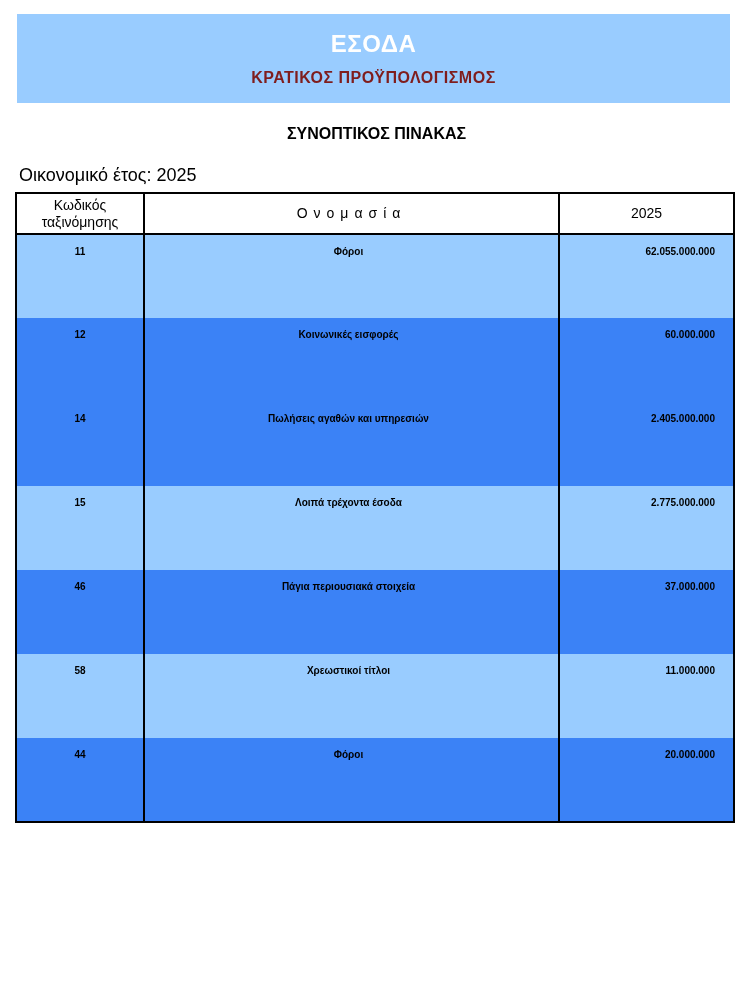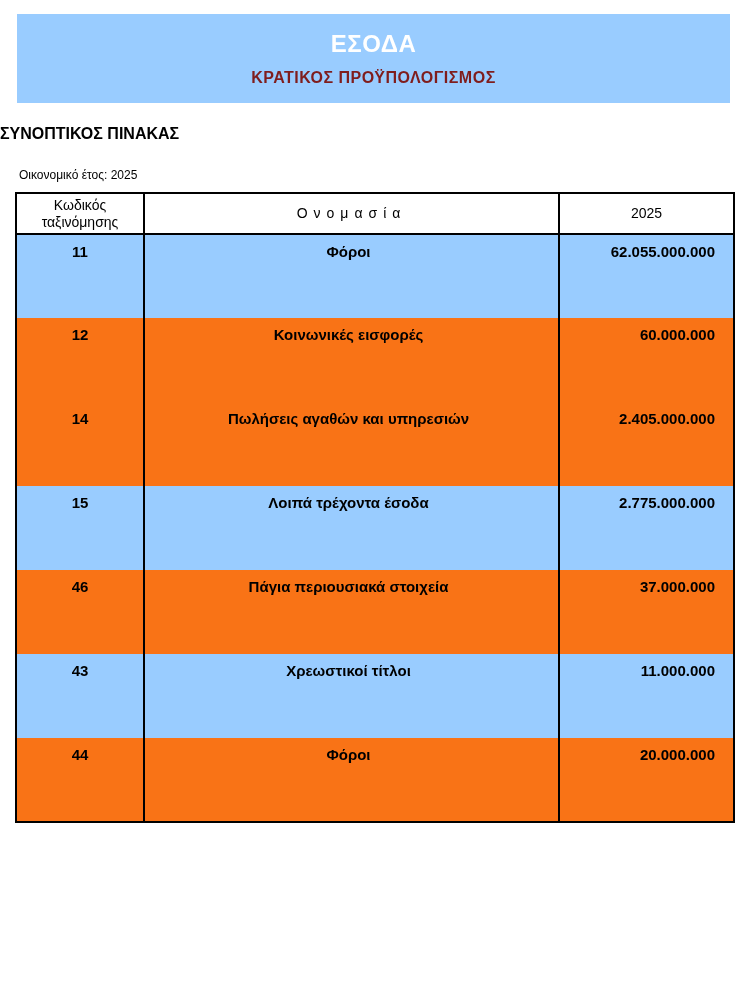--- a/index.html
+++ b/index.html
@@ -32,28 +32,28 @@
   .banner-subtitle {
     margin-top: 12px;
     color: #7f1d1d;
     font-weight: bold;
     font-size: 16px;
     line-height: 18px;
     letter-spacing: 0.5px;
   }
   .section-title {
     margin-top: 21px;
-    text-align: left;
+    text-align: center;
     font-weight: bold;
     font-size: 16px;
     line-height: 19px;
   }
   .fiscal-year {
     margin: 23px 0 0 19px;
-    font-size: 12px;
+    font-size: 18px;
     line-height: 19px;
     font-weight: normal;
   }
   table.summary {
     margin: 7px 20px 0 15px;
     width: 718px;
     border-collapse: collapse;
     table-layout: fixed;
     border: 2px solid #000000;
   }
@@ -71,27 +71,27 @@
     padding: 2px 4px;
   }
   thead td.h-name { letter-spacing: 6px; }
   tbody td {
     border-left: 2px solid #000000;
     border-right: 2px solid #000000;
     border-top: none;
     border-bottom: none;
     height: 84px;
     vertical-align: top;
-    font-size: 15px;
+    font-size: 10px;
     font-weight: bold;
     line-height: 22px;
     padding-top: 6px;
   }
   tbody tr.blue  { background: #99CCFF; }
-  tbody tr.white { background: #f97316; }
+  tbody tr.white { background: #3b82f6; }
   td.code  { text-align: center; }
   td.name  { text-align: center; padding-left: 4px; padding-right: 10px; }
   td.value { text-align: right; padding-right: 18px; }
 </style>
 </head>
 <body>
 
 <div class="page">
 
   <div class="banner">
@@ -136,21 +136,21 @@
     <td class="code">15</td>
     <td class="name">Λοιπά τρέχοντα έσοδα</td>
     <td class="value">2.775.000.000</td>
   </tr>
         <tr class="white">
     <td class="code">46</td>
     <td class="name">Πάγια περιουσιακά στοιχεία</td>
     <td class="value">37.000.000</td>
   </tr>
         <tr class="blue">
-    <td class="code">43</td>
+    <td class="code">58</td>
     <td class="name">Χρεωστικοί τίτλοι</td>
     <td class="value">11.000.000</td>
   </tr>
         <tr class="white">
     <td class="code">44</td>
     <td class="name">Φόροι</td>
     <td class="value">20.000.000</td>
   </tr>
       </tbody>
   </table>

